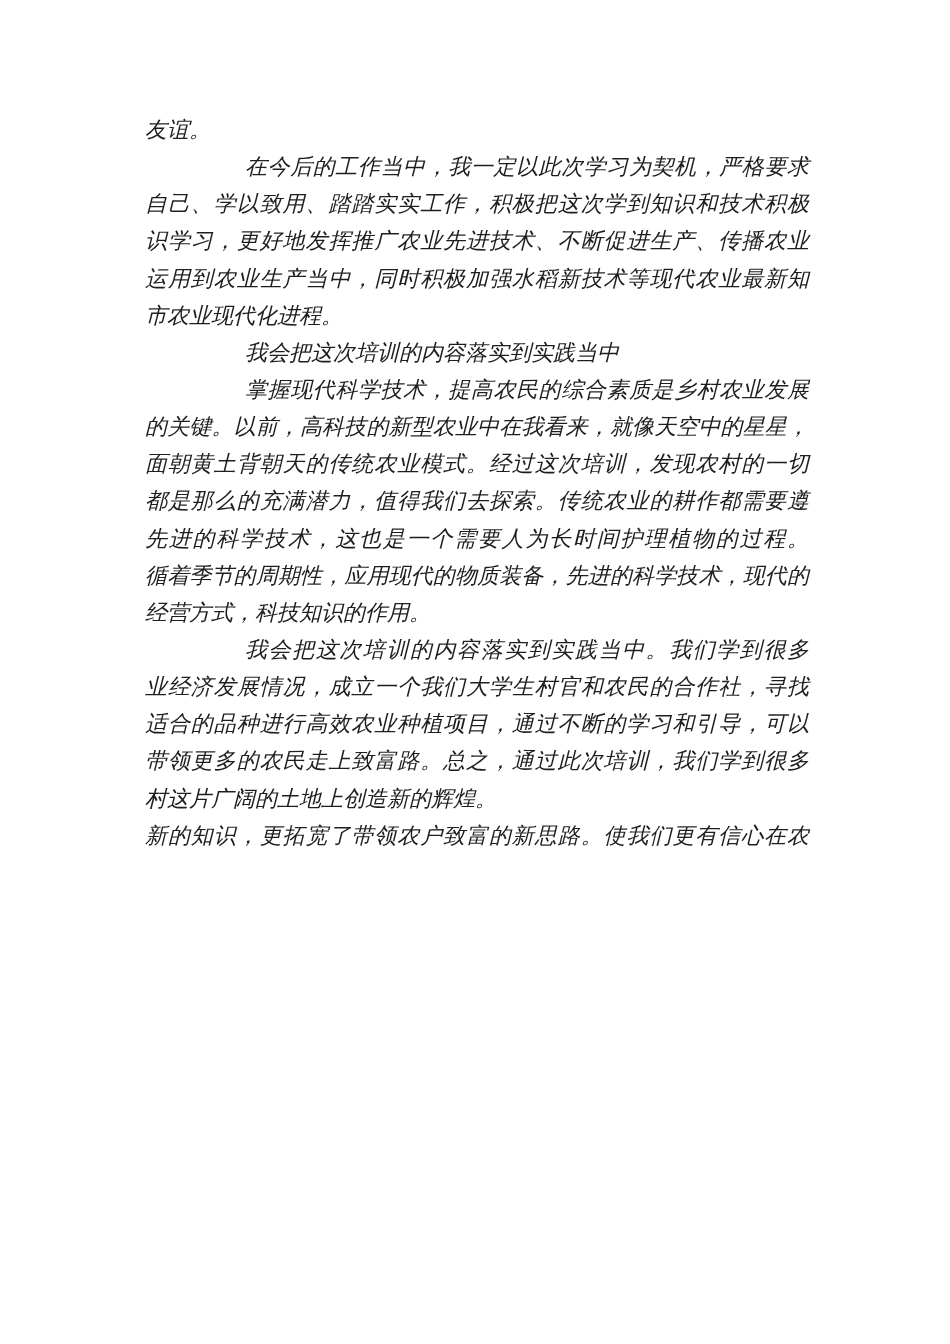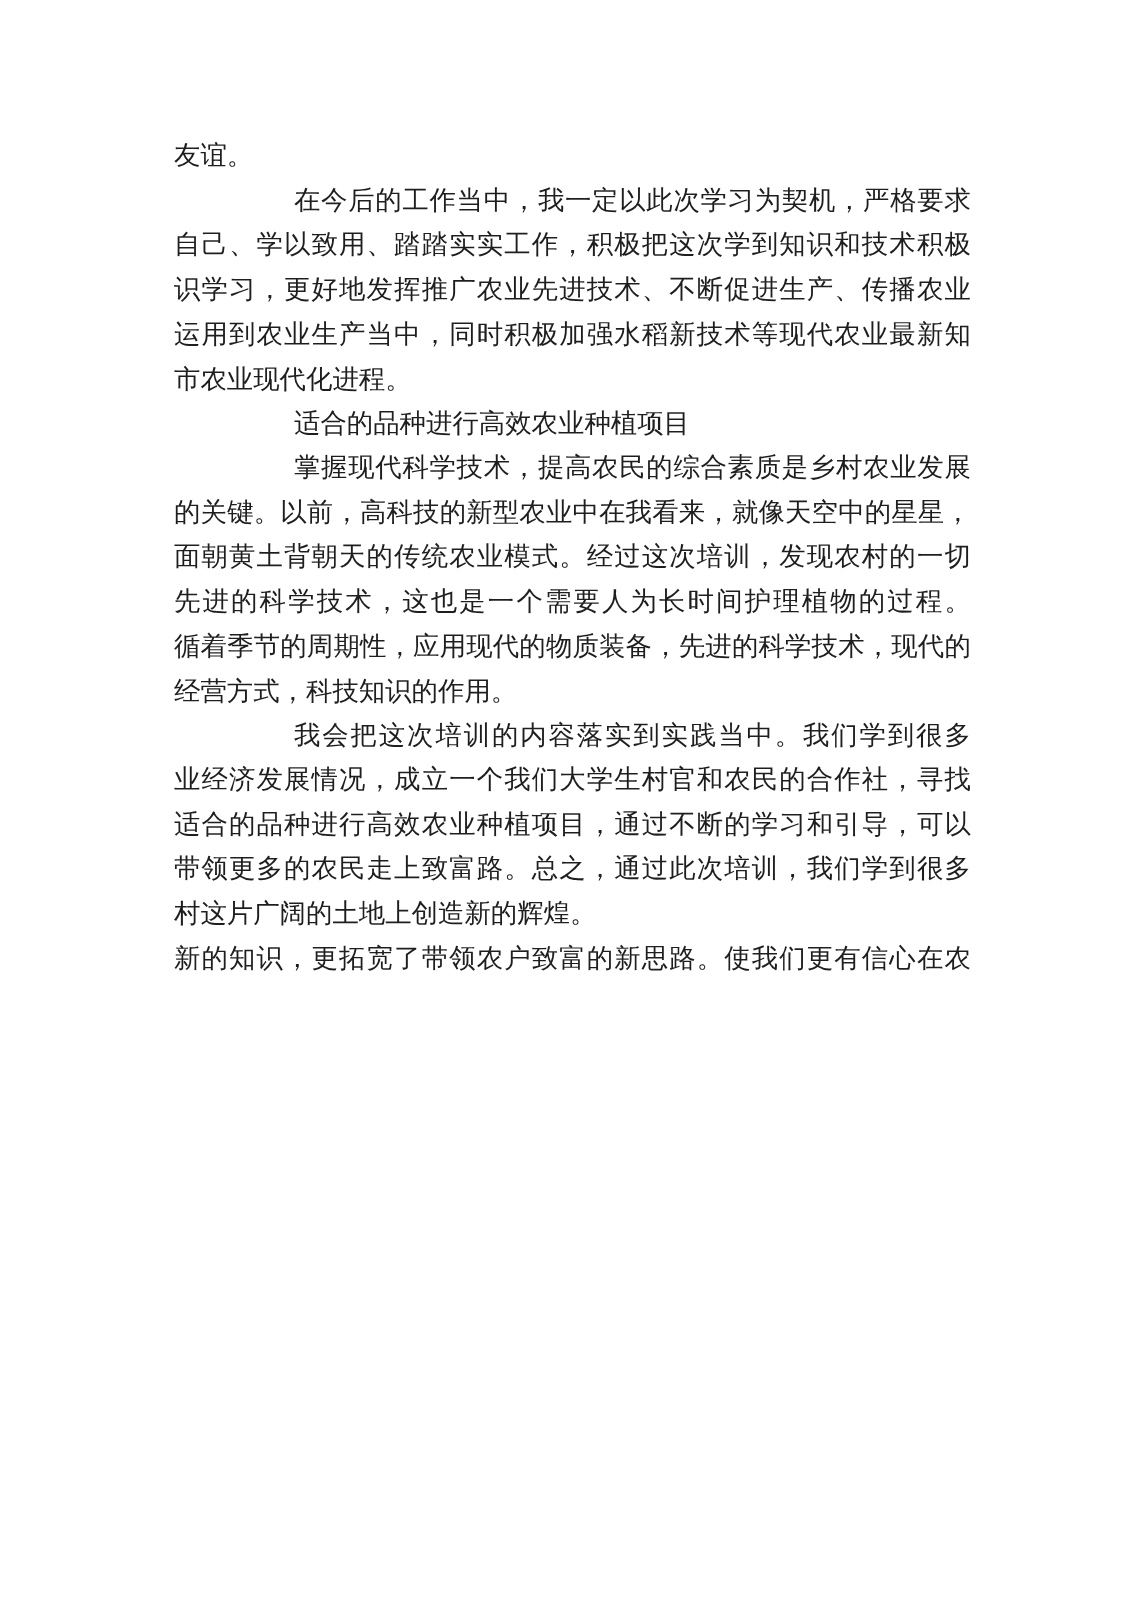--- a/index.html
+++ b/index.html
@@ -7,20 +7,21 @@
     padding: 0;
     background: #ffffff;
   }
   .page {
     position: relative;
     width: 950px;
     height: 1168px;
     background: #ffffff;
     overflow: hidden;
     font-family: "Liberation Serif", "DejaVu Serif", serif;
+    font-style: italic;
   }
   .content {
     position: absolute;
     left: 145px;
     top: 111px;
     width: 664px;
     font-size: 22px;
     line-height: 37.15px;
     color: #1e1e1e;
     text-rendering: optimizeLegibility;
@@ -53,24 +54,25 @@
 <body>
 
 <div class="page" style="background: rgb(255, 255, 255);">
   <div class="content" style="color: rgb(30, 30, 30);">
       <div class="line">友谊。</div>
       <div class="line indent fill">在今后的工作当中，我一定以此次学习为契机，严格要求</div>
       <div class="line fill">自己、学以致用、踏踏实实工作，积极把这次学到知识和技术积极</div>
       <div class="line fill">识学习，更好地发挥推广农业先进技术、不断促进生产、传播农业</div>
       <div class="line fill">运用到农业生产当中，同时积极加强水稻新技术等现代农业最新知</div>
       <div class="line">市农业现代化进程。</div>
-      <div class="line indent">适合的品种进行高效农业种植项目</div>
+      <div class="line indent">我会把这次培训的内容落实到实践当中</div>
       <div class="line indent fill">掌握现代科学技术，提高农民的综合素质是乡村农业发展</div>
       <div class="line fill">的关键。以前，高科技的新型农业中在我看来，就像天空中的星星，</div>
       <div class="line fill">面朝黄土背朝天的传统农业模式。经过这次培训，发现农村的一切</div>
+      <div class="line fill">都是那么的充满潜力，值得我们去探索。传统农业的耕作都需要遵</div>
       <div class="line fill">先进的科学技术，这也是一个需要人为长时间护理植物的过程。</div>
       <div class="line fill">循着季节的周期性，应用现代的物质装备，先进的科学技术，现代的</div>
       <div class="line">经营方式，科技知识的作用。</div>
       <div class="line indent fill">我会把这次培训的内容落实到实践当中。我们学到很多</div>
       <div class="line fill">业经济发展情况，成立一个我们大学生村官和农民的合作社，寻找</div>
       <div class="line fill">适合的品种进行高效农业种植项目，通过不断的学习和引导，可以</div>
       <div class="line fill">带领更多的农民走上致富路。总之，通过此次培训，我们学到很多</div>
       <div class="line">村这片广阔的土地上创造新的辉煌。</div>
       <div class="line fill">新的知识，更拓宽了带领农户致富的新思路。使我们更有信心在农</div>
     </div>

